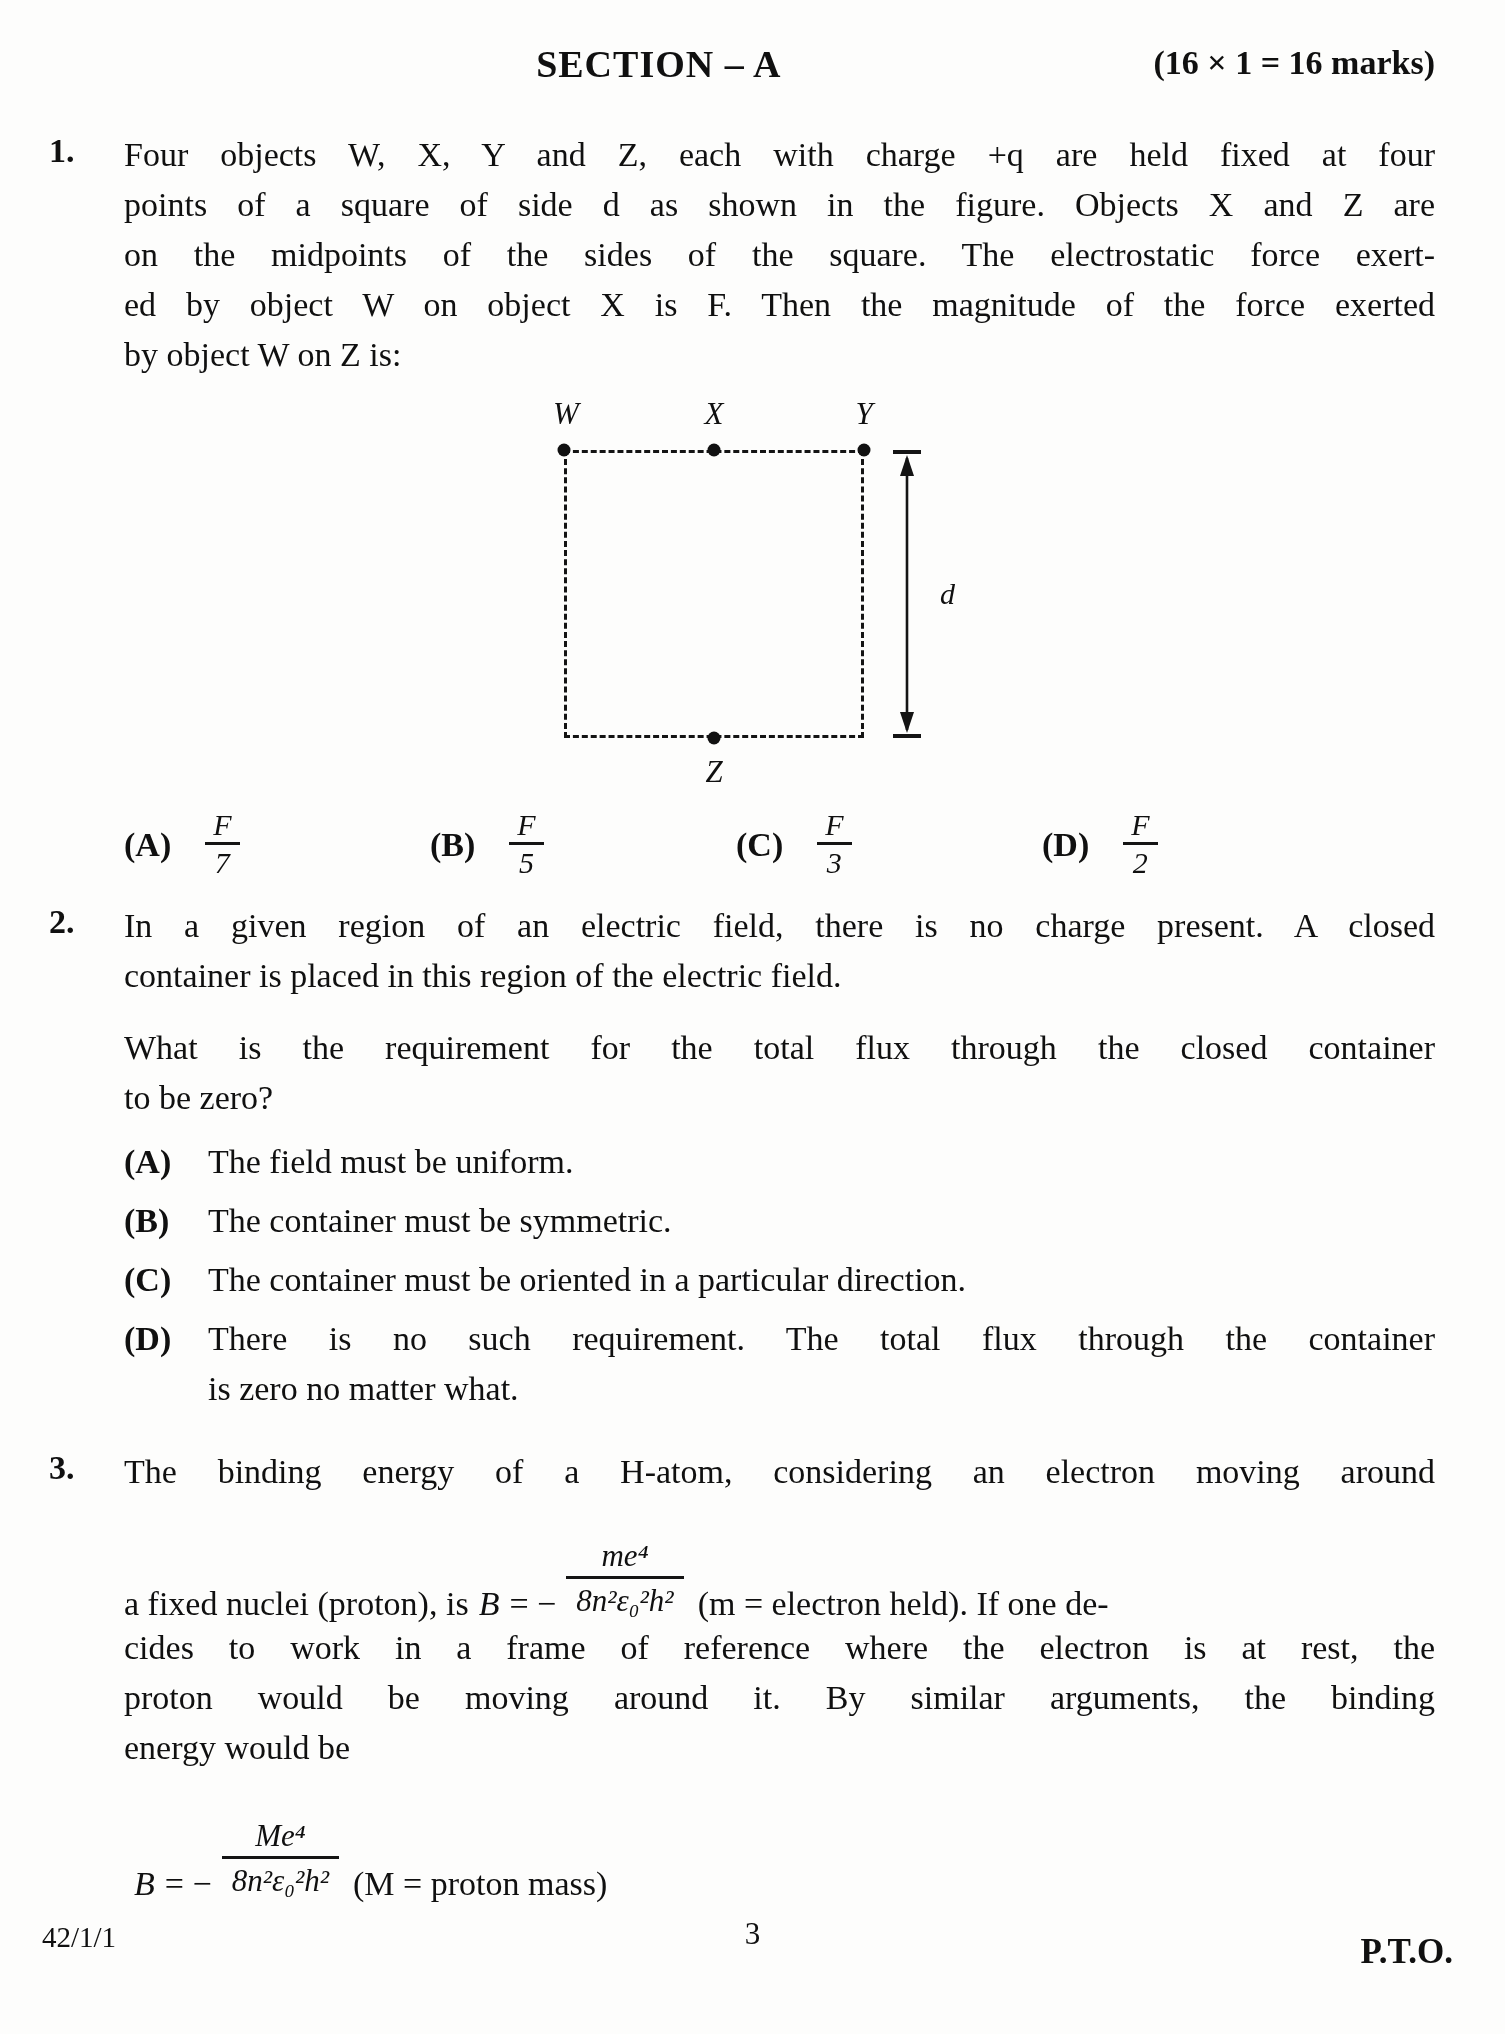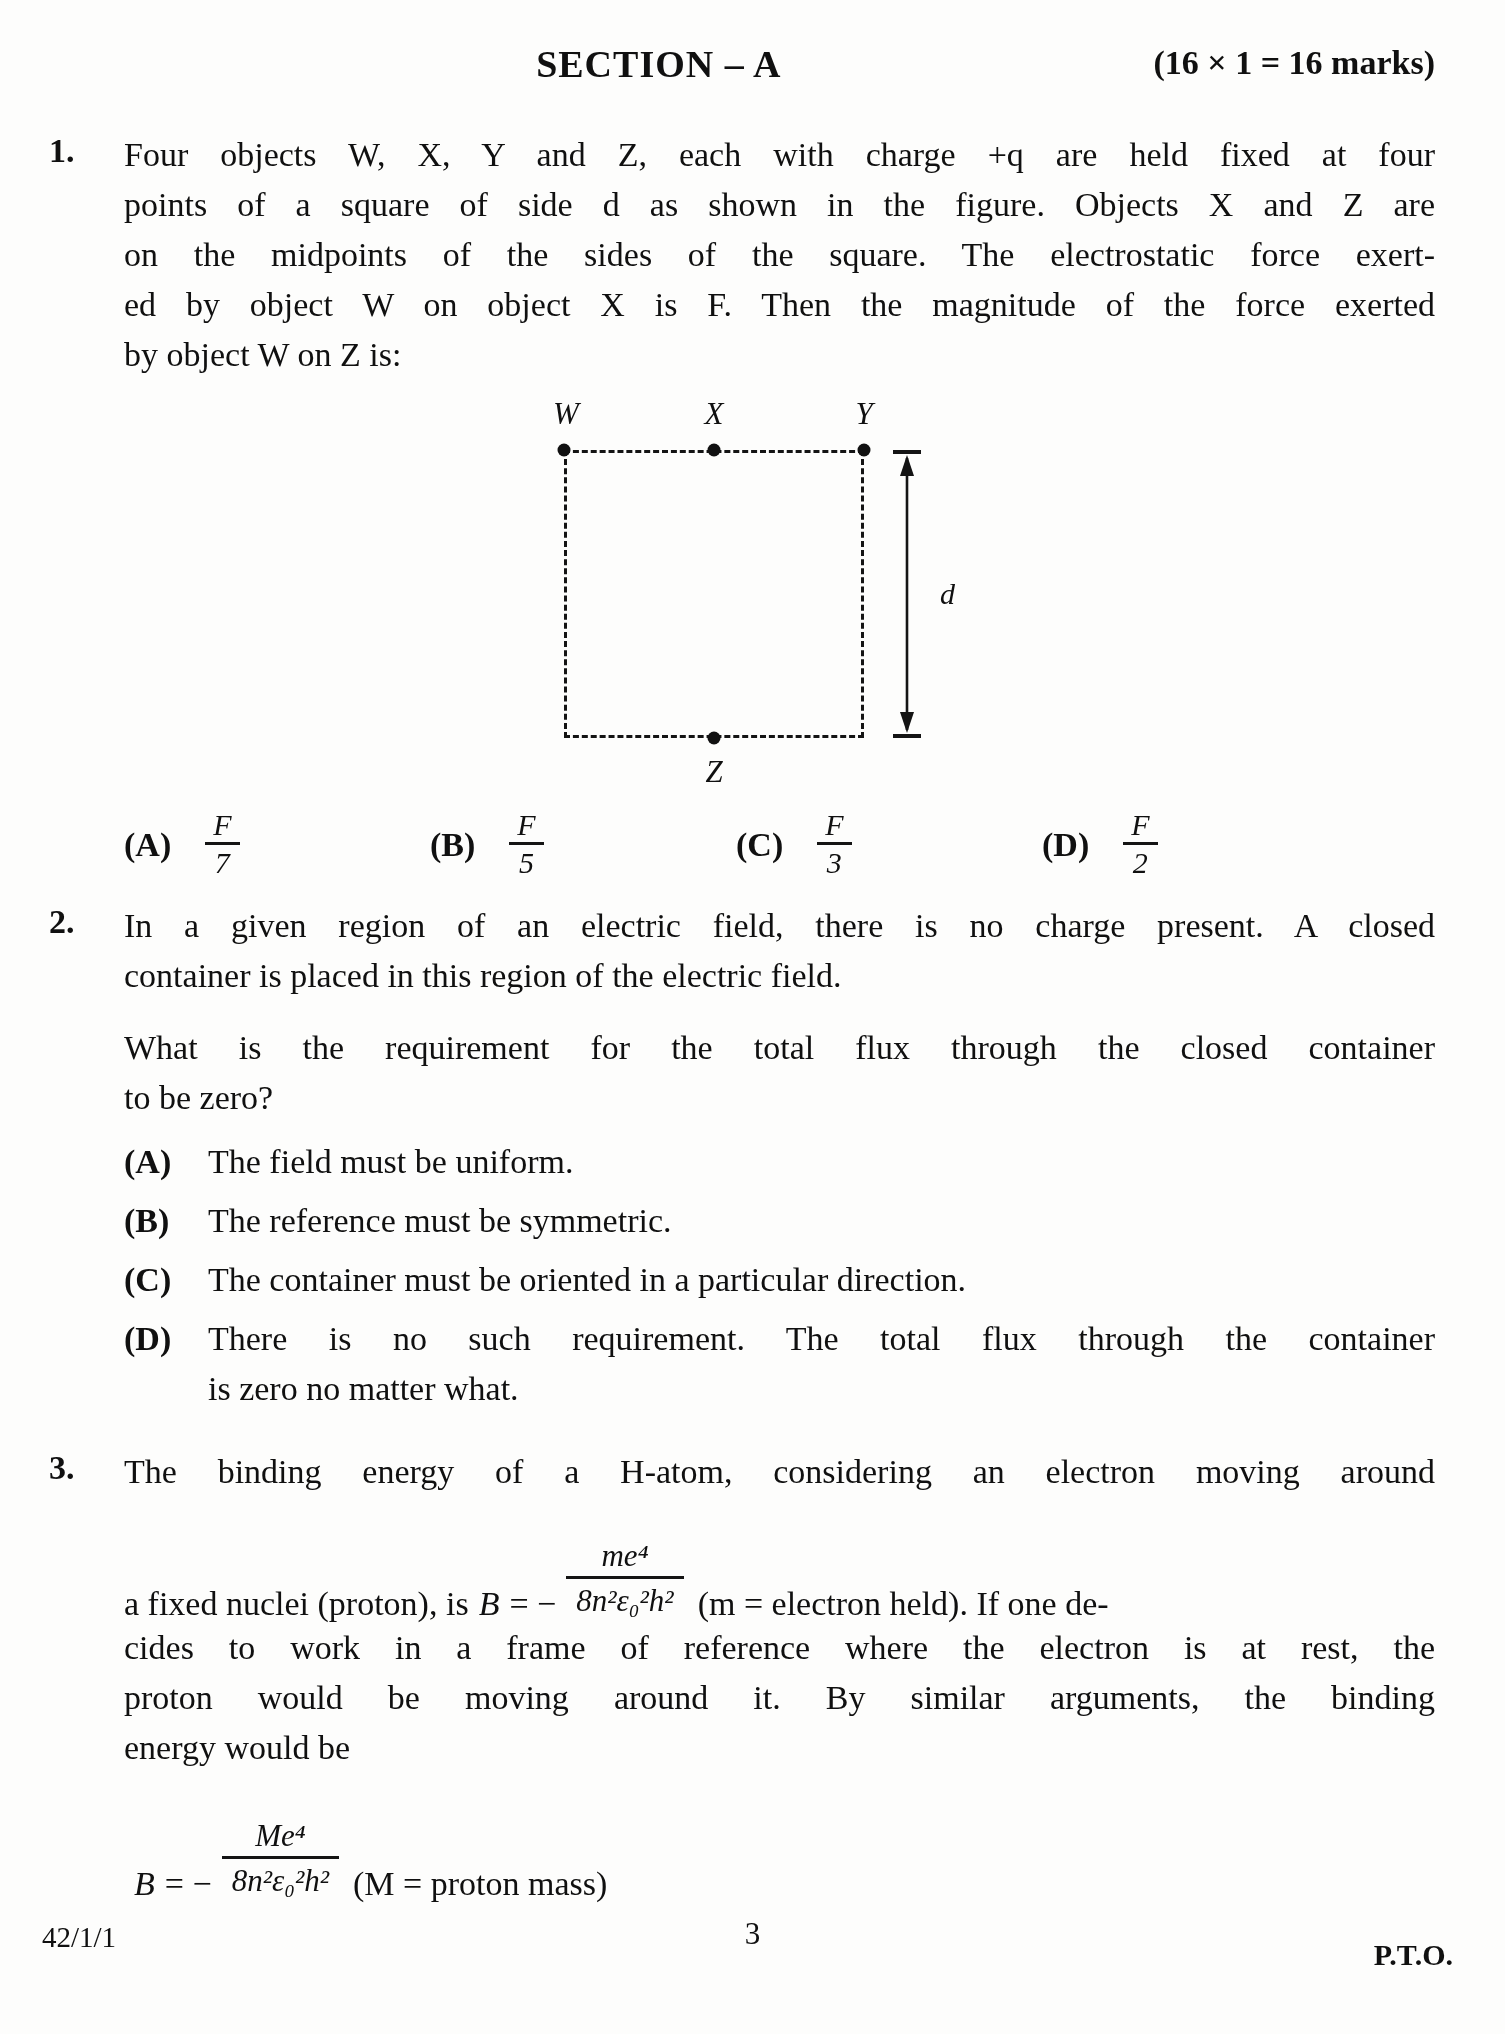--- a/index.html
+++ b/index.html
@@ -67,21 +67,21 @@
   .bigfrac { display: inline-flex; flex-direction: column; align-items: center; font-style: italic; }
   .bigfrac .num { font-size: 31px; line-height: 40px; padding: 0 10px; }
   .bigfrac .bar { height: 3.5px; background: #141414; align-self: stretch; }
   .bigfrac .den { font-size: 31px; line-height: 44px; padding: 0 10px; }
   .eqnote { margin-left: 14px; }
   .disp-eq { margin: 10px 0 0 10px; min-height: 120px; }
 
   
   .foot-left  { position: absolute; left: 42px;  bottom: 80px; font-size: 29px; font-weight: normal; }
   .foot-center{ position: absolute; left: 50%; transform: translateX(-50%); bottom: 82px; font-size: 31px; }
-  .foot-right { position: absolute; right: 52px; bottom: 62px; font-size: 30px; font-weight: bold; }
+  .foot-right { position: absolute; right: 52px; bottom: 62px; font-size: 35px; font-weight: bold; }
 </style>
 </head>
 <body>
 
 <div class="page">
 
   <div class="header">
     <div class="sec-title">SECTION – A</div>
     <div class="sec-marks">(16 × 1 = 16 marks)</div>
   </div>
@@ -166,21 +166,21 @@
       <div class="tops">
         <div class="topt">
           <div class="topt-label">(A)</div>
           <div class="topt-text">
             <div class="line">The field must be uniform.</div>
           </div>
         </div>
         <div class="topt">
           <div class="topt-label">(B)</div>
           <div class="topt-text">
-            <div class="line">The reference must be symmetric.</div>
+            <div class="line">The container must be symmetric.</div>
           </div>
         </div>
         <div class="topt">
           <div class="topt-label">(C)</div>
           <div class="topt-text">
             <div class="line">The container must be oriented in a particular direction.</div>
           </div>
         </div>
         <div class="topt">
           <div class="topt-label">(D)</div>

